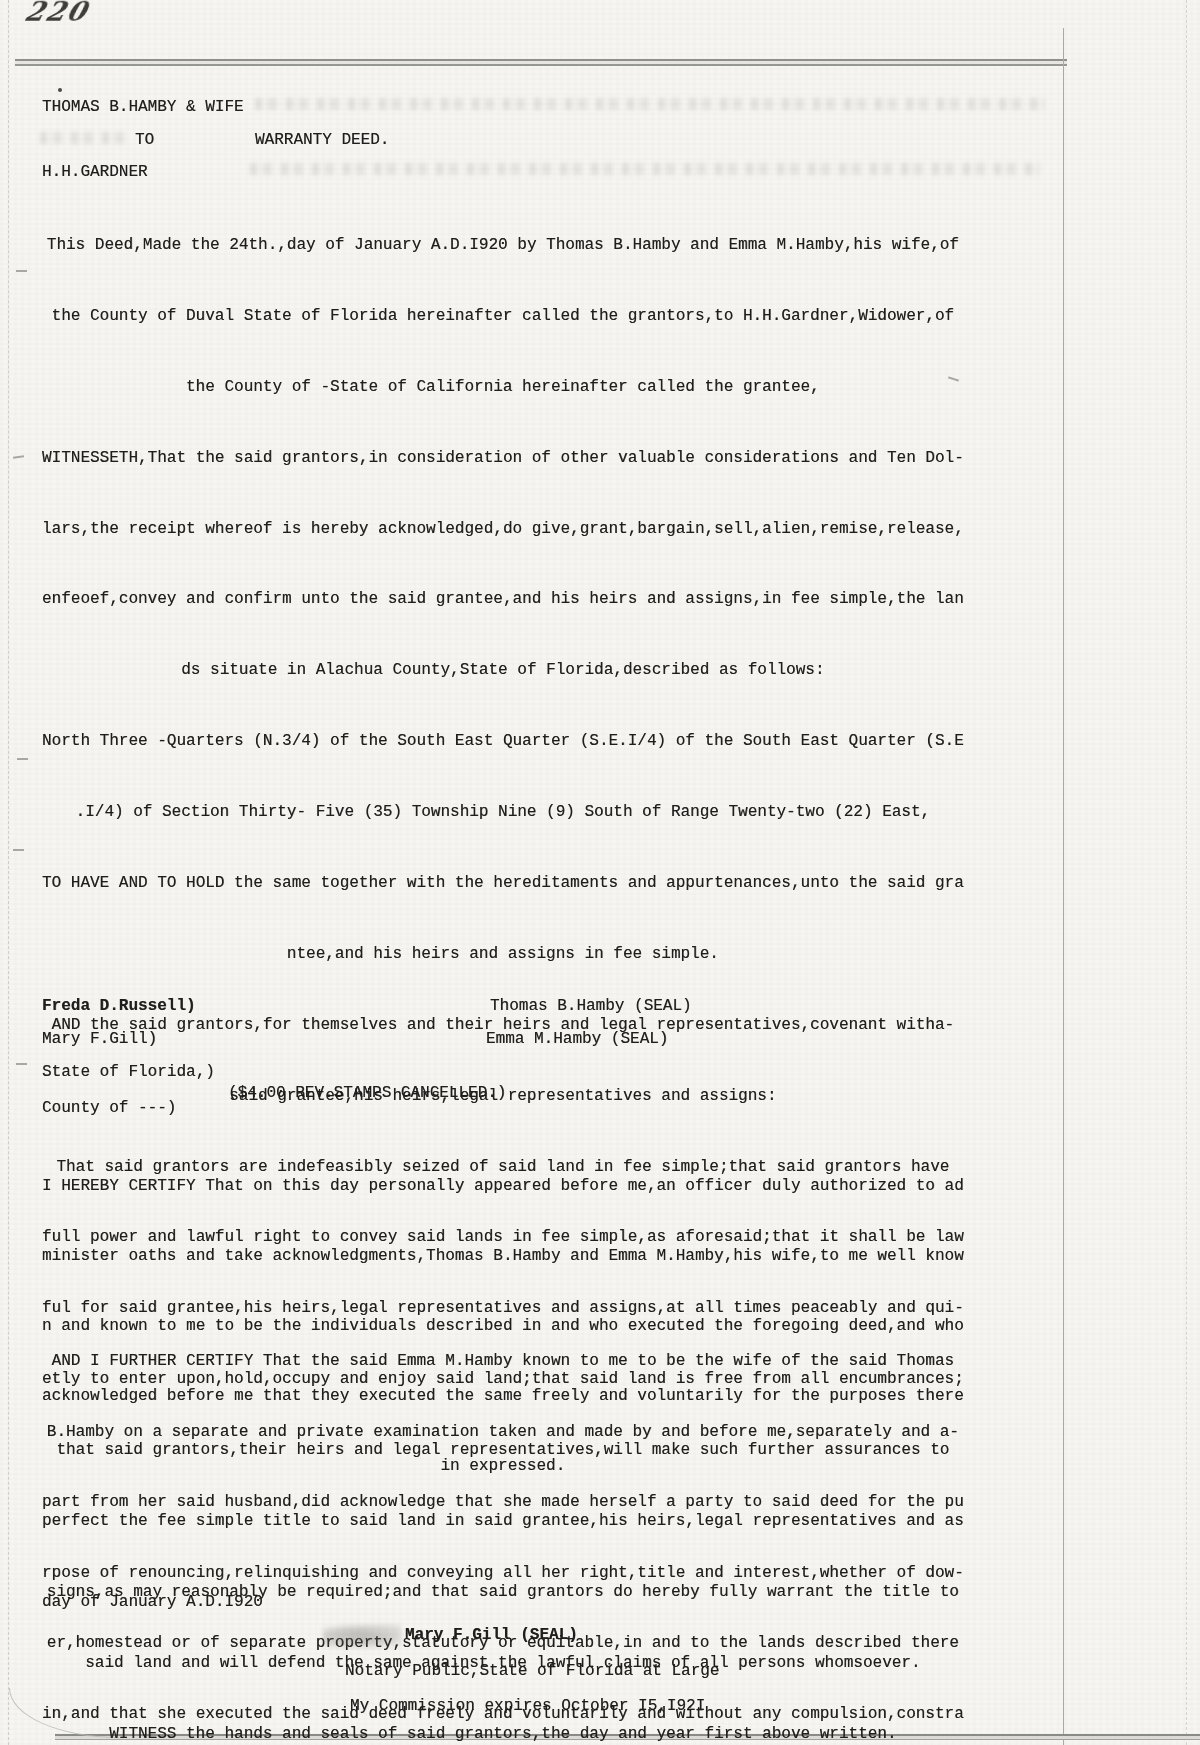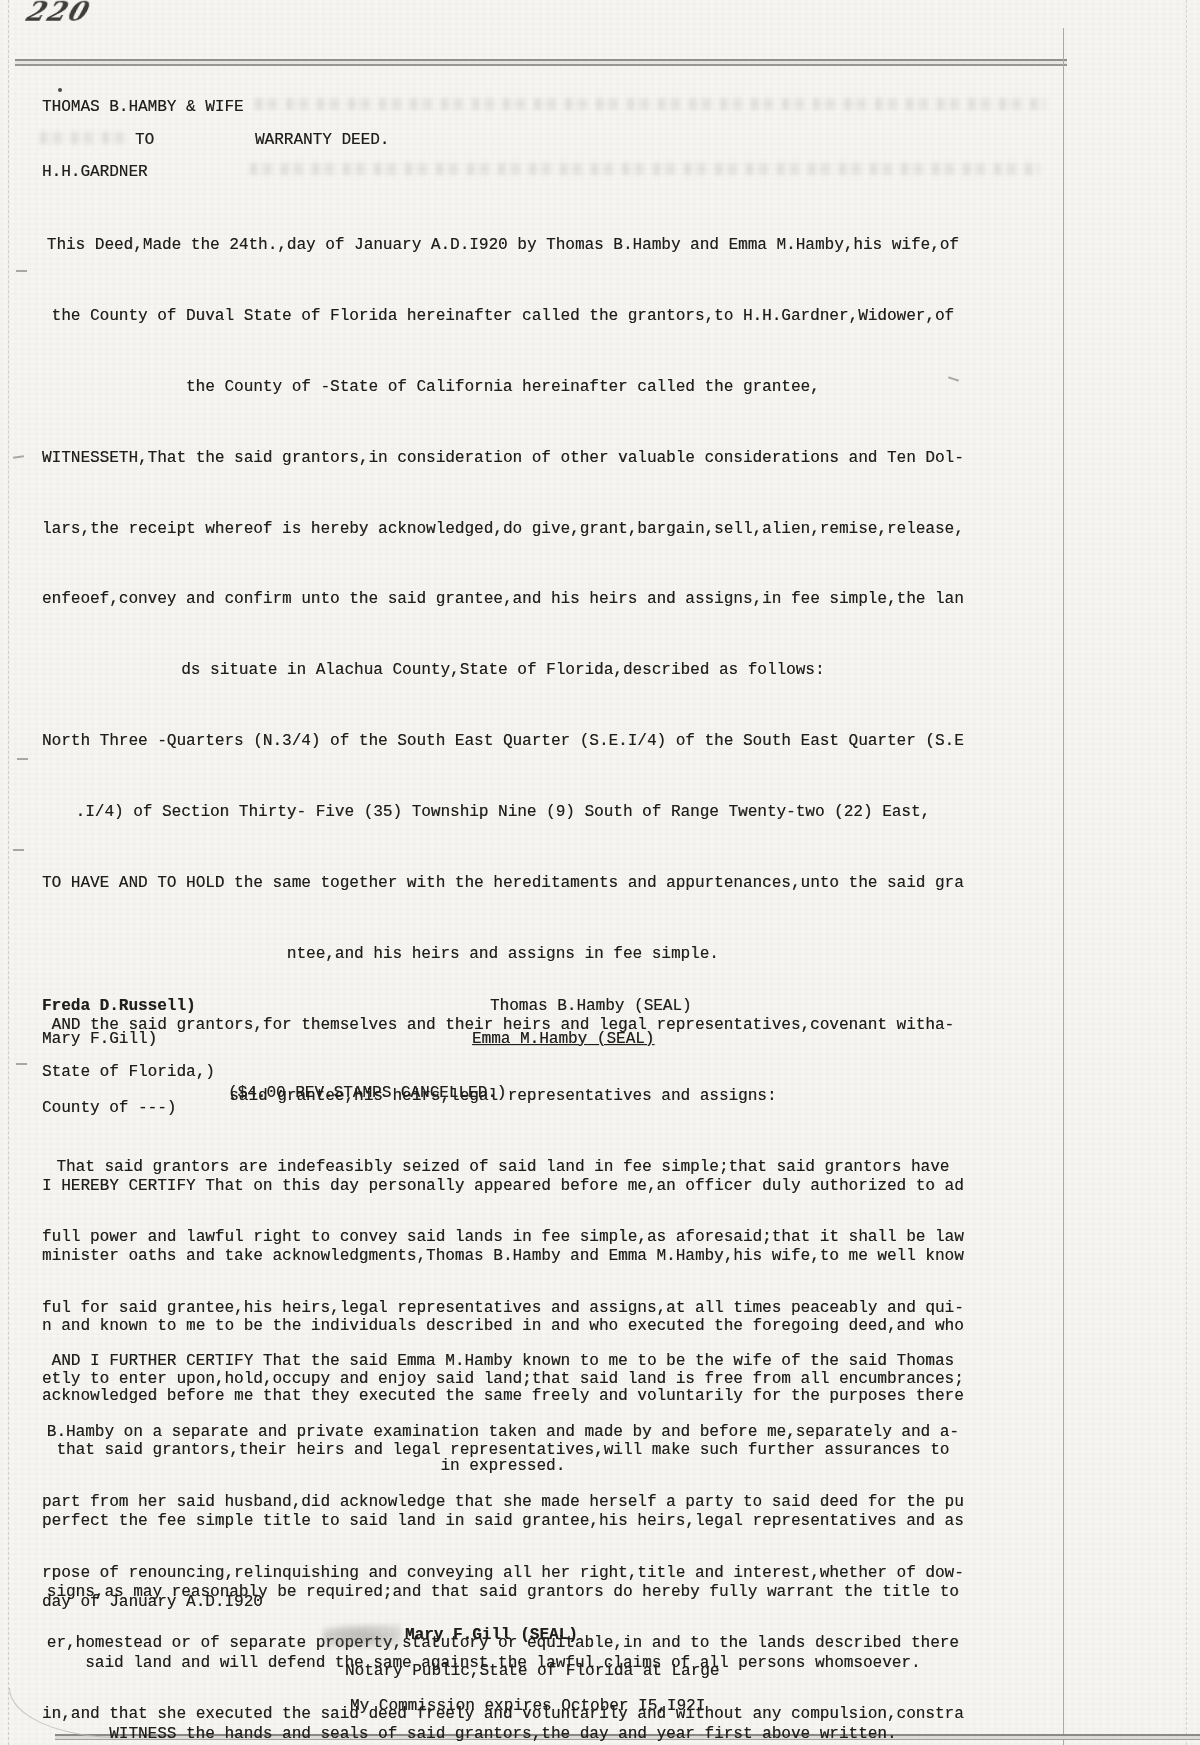--- a/index.html
+++ b/index.html
@@ -153,21 +153,21 @@
     <div class="ln">perfect the fee simple title to said land in said grantee,his heirs,legal representatives and as</div>
     <div class="ln">signs,as may reasonably be required;and that said grantors do hereby fully warrant the title to</div>
     <div class="ln">said land and will defend the same against the lawful claims of all persons whomsoever.</div>
     <div class="ln">WITNESS the hands and seals of said grantors,the day and year first above written.</div>
     
   </div>
 
   <div class="abs tw" style="left:42px;top:997px;font-weight:bold;">Freda D.Russell)</div>
   <div class="abs tw sig-right" style="left:490px;top:997px;">Thomas B.Hamby (SEAL)</div>
   <div class="abs tw" style="left:42px;top:1030px;">Mary F.Gill)</div>
-  <div class="abs tw sig-right" style="left:472px;top:1030px;text-decoration:underline;">Emma M.Hamby (SEAL)</div>
+  <div class="abs tw sig-right" style="left:486px;top:1030px;">Emma M.Hamby (SEAL)</div>
   <div class="abs tw" style="left:42px;top:1063px;">State of Florida,)</div>
   <div class="abs tw" style="left:228px;top:1084px;">($4.00 REV.STAMPS CANCELLED.)</div>
   <div class="abs tw" style="left:42px;top:1099px;">County of ---)</div>
 
   <div id="cert1-block" class="block tw" style="top:1133px;">
     <div class="ln">I HEREBY CERTIFY That on this day personally appeared before me,an officer duly authorized to ad</div>
     <div class="ln">minister oaths and take acknowledgments,Thomas B.Hamby and Emma M.Hamby,his wife,to me well know</div>
     <div class="ln">n and known to me to be the individuals described in and who executed the foregoing deed,and who</div>
     <div class="ln">acknowledged before me that they executed the same freely and voluntarily for the purposes there</div>
     <div class="ln">in expressed.</div>

